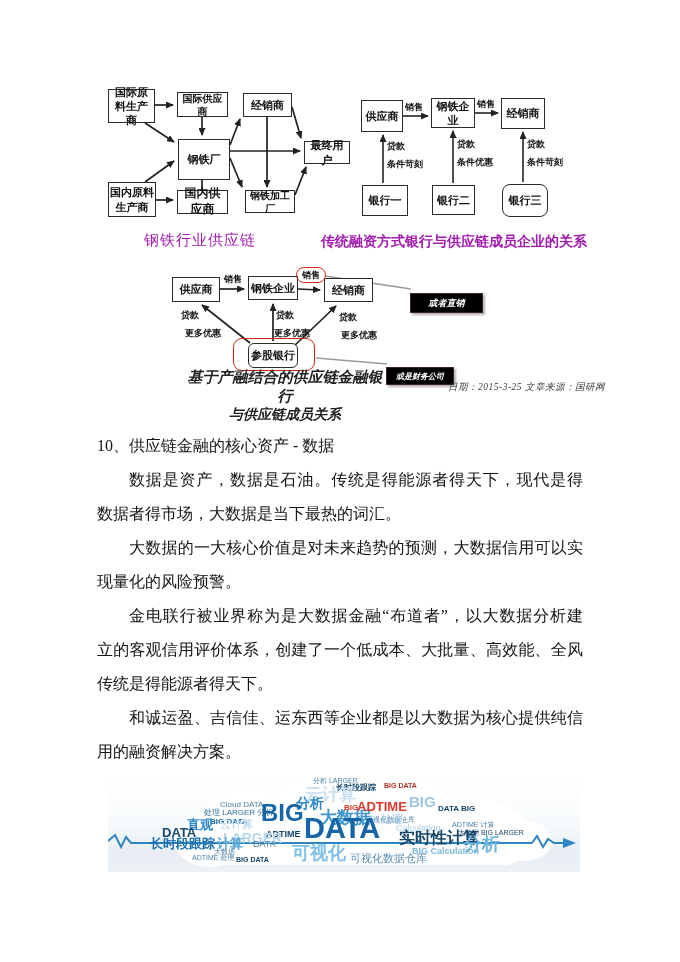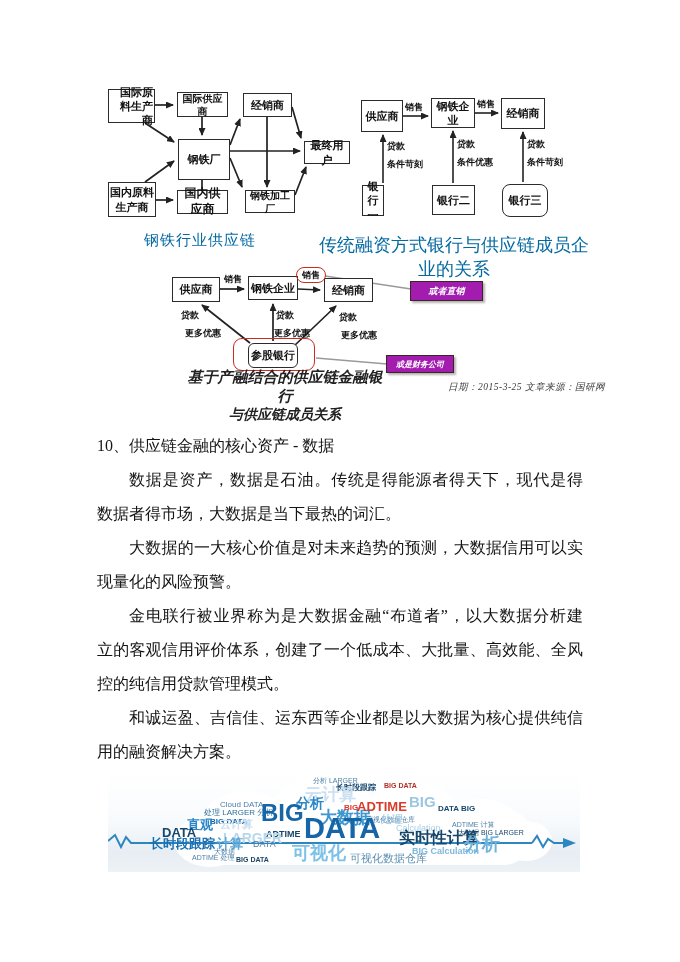--- a/index.html
+++ b/index.html
@@ -5,32 +5,32 @@
   html,body{margin:0;padding:0;}
   body{width:680px;height:962px;background:#ffffff;position:relative;
        font-family:"Liberation Serif","DejaVu Serif",serif;color:#141414;}
   .page{position:absolute;left:0;top:0;width:680px;height:962px;background:#fff;overflow:hidden;}
   .fig{position:absolute;}
   .fig svg.arrows{position:absolute;left:0;top:0;}
   .b{position:absolute;border:1.4px solid #2b2b2b;background:#fff;display:flex;align-items:center;
      justify-content:center;text-align:center;font-weight:bold;font-size:11px;line-height:1.3;
      color:#111;box-sizing:border-box;padding:1px;}
   .lbl{position:absolute;font-size:9px;font-weight:bold;color:#111;white-space:nowrap;line-height:1;}
-  .cap{position:absolute;color:#0369a1;text-align:center;}
+  .cap{position:absolute;color:#a21caf;text-align:center;}
   .cap1{left:140px;top:231px;width:120px;font-size:15px;letter-spacing:1px;}
-  .cap2{left:314px;top:233px;width:280px;font-size:18px;font-weight:normal;
+  .cap2{left:314px;top:233px;width:280px;font-size:14px;font-weight:bold;
         font-family:"Liberation Sans","DejaVu Sans",sans-serif;}
   .cap3{left:15px;top:106px;width:200px;font-size:15px;font-style:italic;font-weight:bold;color:#222;}
   .cap3 .l2{font-size:14px;}
   .srcnote{position:absolute;left:430px;top:381px;width:175px;font-size:9.5px;font-style:italic;
            color:#3a3a3a;letter-spacing:.5px;white-space:nowrap;text-align:right;}
   .redring{position:absolute;border:1.6px solid #cc2b1d;border-radius:9px;background:transparent;box-sizing:border-box;}
-  .callout{position:absolute;background:#a21caf;border:1px solid #3c2620;color:#fff;display:flex;
+  .callout{position:absolute;background:#000000;border:1px solid #3c2620;color:#fff;display:flex;
            align-items:center;justify-content:center;font-style:italic;font-weight:bold;
-           box-shadow:2px 2px 2px rgba(0,0,0,.3);box-sizing:border-box;}
+           box-shadow:2px 2px 2px rgba(0,0,0,.3);box-sizing:border-box;margin-top:12px;}
   .article{position:absolute;left:97px;top:429px;width:486px;}
   .ln{height:34px;line-height:34px;font-size:16px;}
   .jl{text-align:justify;text-align-last:justify;overflow:hidden;}
   .ind{padding-left:32px;}
   
   .wc{position:absolute;left:108px;top:775px;width:472px;height:97px;overflow:hidden;
       background:linear-gradient(180deg,#ffffff 0%,#f7fafc 50%,#e7edf3 80%,#edf2f6 100%);}
   .puff{position:absolute;background:#fff;border-radius:50%;}
   .pf1{left:92px;top:16px;width:92px;height:72px}.pf2{left:158px;top:2px;width:115px;height:88px}
   .pf3{left:252px;top:8px;width:105px;height:82px}.pf4{left:332px;top:24px;width:82px;height:62px}
@@ -94,21 +94,21 @@
         <line x1="51" y1="112" x2="68" y2="112" marker-end="url(#m1)"></line>
         <line x1="97" y1="102" x2="97" y2="79" marker-end="url(#m1)"></line>
         <line x1="125" y1="63" x2="195" y2="63" marker-end="url(#m1)"></line>
         <line x1="125" y1="57" x2="135" y2="31" marker-end="url(#m1)"></line>
         <line x1="125" y1="70" x2="137" y2="99" marker-end="url(#m1)"></line>
         <line x1="187" y1="19" x2="196" y2="50" marker-end="url(#m1)"></line>
         <line x1="162" y1="29" x2="162" y2="99" marker-end="url(#m1)"></line>
         <line x1="190" y1="107" x2="201" y2="79" marker-end="url(#m1)"></line>
       </g>
     </svg>
-    <div class="b" style="left:3px;top:1px;width:47px;height:34px;text-align:right;">国际原料生产商</div>
+    <div class="b" style="left:3px;top:1px;width:47px;height:34px;">国际原料生产商</div>
     <div class="b" style="left:72px;top:4px;width:51px;height:25px;font-size:10px;">国际供应商</div>
     <div class="b" style="left:138px;top:5px;width:49px;height:24px;">经销商</div>
     <div class="b" style="left:73px;top:51px;width:52px;height:41px;">钢铁厂</div>
     <div class="b" style="left:199px;top:53px;width:46px;height:23px;">最终用户</div>
     <div class="b" style="left:3px;top:94px;width:48px;height:35px;">国内原料生产商</div>
     <div class="b" style="left:72px;top:102px;width:51px;height:24px;font-size:12px;">国内供应商</div>
     <div class="b" style="left:140px;top:102px;width:50px;height:23px;font-size:10px;">钢铁加工厂</div>
   </div>
   <div class="cap cap1">钢铁行业供应链</div>
 
@@ -123,21 +123,21 @@
         <line x1="48" y1="21" x2="73" y2="21" marker-end="url(#m2)"></line>
         <line x1="120" y1="18" x2="143" y2="18" marker-end="url(#m2)"></line>
         <line x1="28" y1="88" x2="28" y2="40" marker-end="url(#m2)"></line>
         <line x1="98" y1="88" x2="98" y2="36" marker-end="url(#m2)"></line>
         <line x1="168" y1="87" x2="168" y2="37" marker-end="url(#m2)"></line>
       </g>
     </svg>
     <div class="b" style="left:6px;top:5px;width:42px;height:32px;">供应商</div>
     <div class="b" style="left:76px;top:3px;width:44px;height:30px;">钢铁企业</div>
     <div class="b" style="left:146px;top:3px;width:44px;height:31px;">经销商</div>
-    <div class="b" style="left:7px;top:90px;width:22px;height:31px;">银行一</div>
+    <div class="b" style="left:7px;top:90px;width:46px;height:31px;">银行一</div>
     <div class="b" style="left:77px;top:90px;width:43px;height:30px;">银行二</div>
     <div class="b" style="left:147px;top:89px;width:46px;height:33px;border-radius:8px;">银行三</div>
     <div class="lbl" style="left:50px;top:8px;">销售</div>
     <div class="lbl" style="left:122px;top:5px;">销售</div>
     <div class="lbl" style="left:32px;top:47px;">贷款</div>
     <div class="lbl" style="left:32px;top:65px;">条件苛刻</div>
     <div class="lbl" style="left:102px;top:45px;">贷款</div>
     <div class="lbl" style="left:102px;top:63px;">条件优惠</div>
     <div class="lbl" style="left:172px;top:45px;">贷款</div>
     <div class="lbl" style="left:172px;top:63px;">条件苛刻</div>
@@ -188,21 +188,21 @@
   <div class="srcnote">日期：2015-3-25  文章来源：国研网</div>
 
   <div class="article">
     <div class="ln">10、供应链金融的核心资产 - 数据</div>
     <div class="ln jl ind">数据是资产，数据是石油。传统是得能源者得天下，现代是得</div>
     <div class="ln">数据者得市场，大数据是当下最热的词汇。</div>
     <div class="ln jl ind">大数据的一大核心价值是对未来趋势的预测，大数据信用可以实</div>
     <div class="ln">现量化的风险预警。</div>
     <div class="ln jl ind">金电联行被业界称为是大数据金融“布道者”，以大数据分析建</div>
     <div class="ln jl">立的客观信用评价体系，创建了一个低成本、大批量、高效能、全风</div>
-    <div class="ln">控的纯信用贷款管理模式。</div>
+    <div class="ln">传统是得能源者得天下。</div>
     <div class="ln jl ind">和诚运盈、吉信佳、运东西等企业都是以大数据为核心提供纯信</div>
     <div class="ln">用的融资解决方案。</div>
   </div>
 
   <div class="wc">
     <div class="puff pf1"></div>
     <div class="puff pf2"></div>
     <div class="puff pf3"></div>
     <div class="puff pf4"></div>
     <div class="puff pf5"></div>

